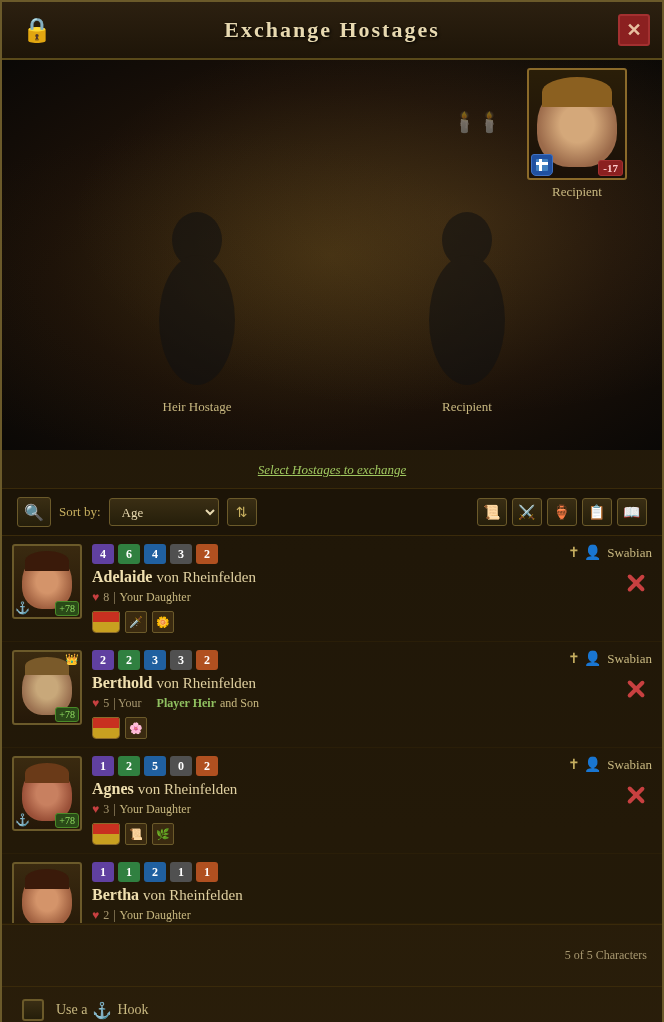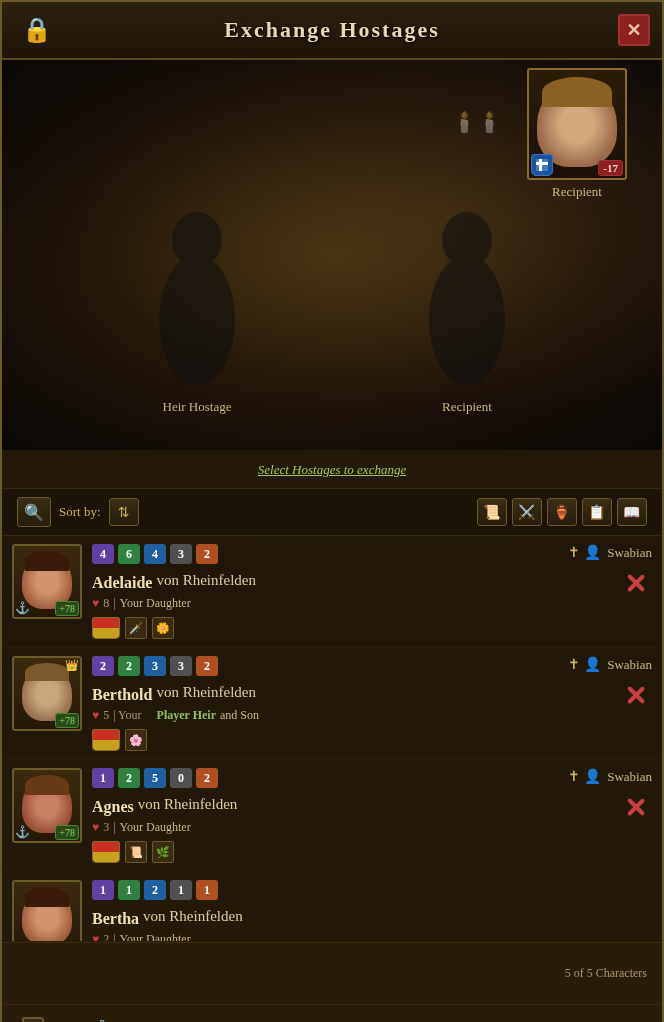--- a/index.html
+++ b/index.html
@@ -358,21 +358,20 @@
     .char-name-line {
       display: flex;
       align-items: center;
       gap: 4px;
       flex-wrap: wrap;
     }
     .char-first-name {
       font-size: 16px;
       font-weight: bold;
       color: #f0e0b0;
-      margin-top: 6px;
     }
     .char-last-name {
       font-size: 15px;
       color: #e0d0a0;
     }
     .char-stats-row {
       display: flex;
       gap: 4px;
     }
     .stat-badge {
@@ -629,20 +628,26 @@
 
   <div class="select-text-area">
     <span class="select-text">
       <span>Select </span><span style="text-decoration:underline">Hostages</span><span> to exchange</span>
     </span>
   </div>
 
   <div class="sort-bar">
     <button class="search-btn">🔍</button>
     <span class="sort-label">Sort by:</span>
+    <select class="sort-select">
+      <option>Age</option>
+      <option>Name</option>
+      <option>Prestige</option>
+      <option>Piety</option>
+    </select>
     <button class="sort-order-btn">⇅</button>
     <div class="filter-icons">
       <button class="filter-icon-btn">📜</button>
       <button class="filter-icon-btn">⚔️</button>
       <button class="filter-icon-btn">🏺</button>
       <button class="filter-icon-btn">📋</button>
       <button class="filter-icon-btn">📖</button>
     </div>
   </div>
 

